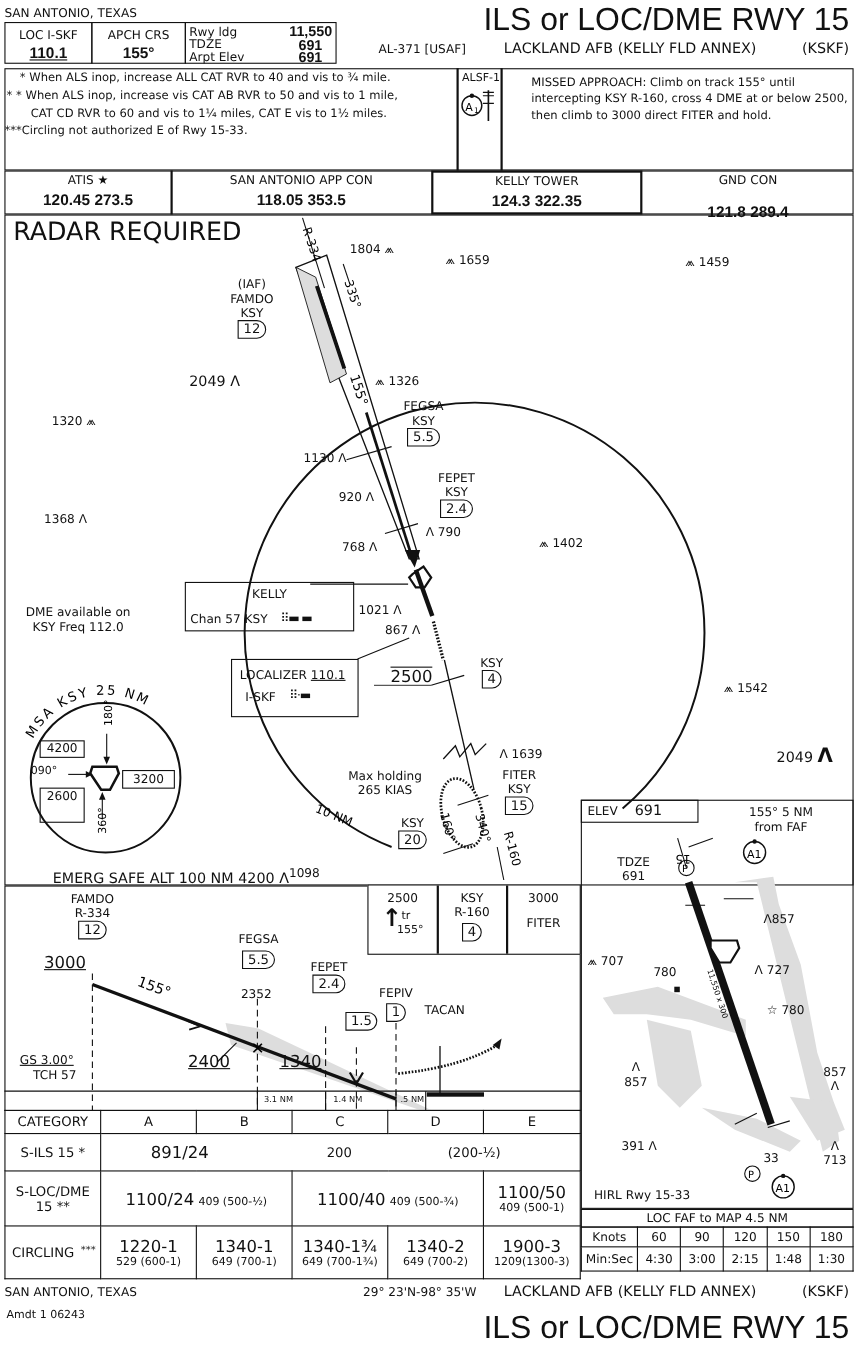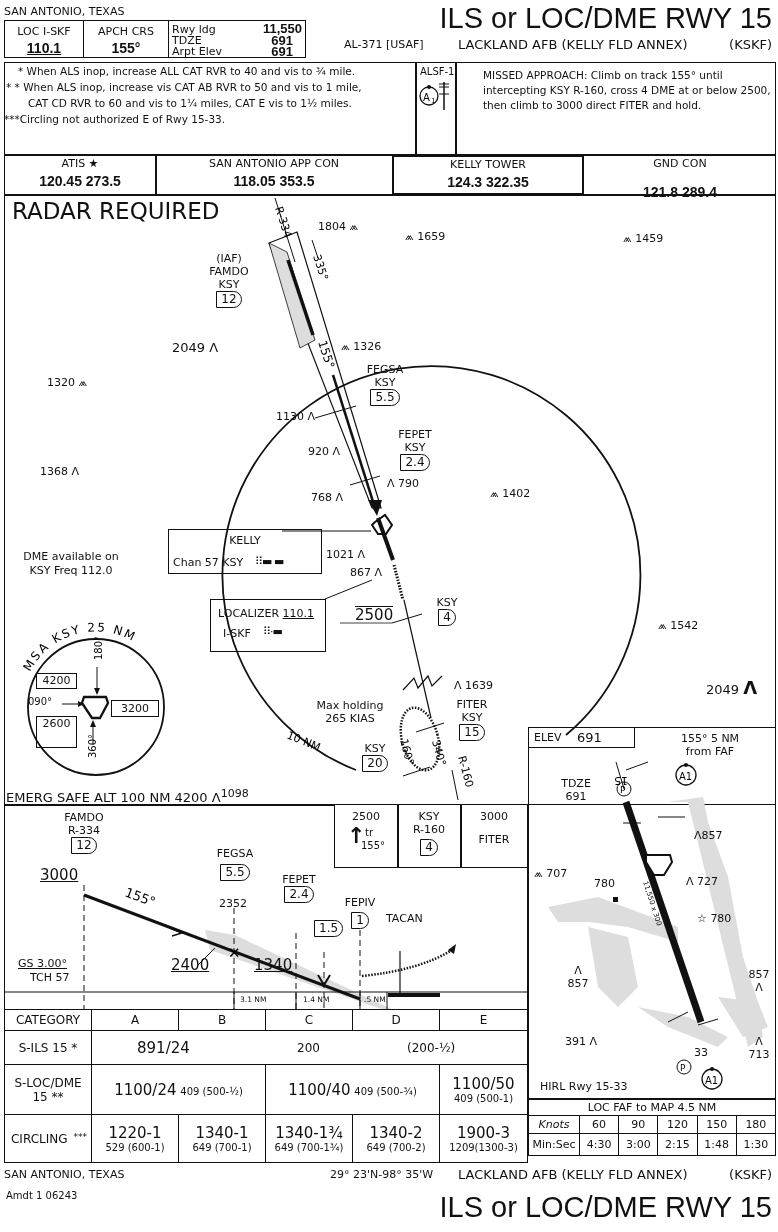--- a/index.html
+++ b/index.html
@@ -220,21 +220,21 @@
 <div class="t sm" style="left:40px;top:466px;"><span>1368</span> <span>Λ</span></div>
 <div class="t sm" style="left:311px;top:492px;"><span>768</span> <span>Λ</span></div>
 <div class="t sm" style="left:387px;top:478px;"><span>Λ</span> <span>790</span></div>
 <div class="t sm" style="left:490px;top:488px;"><span>⩕</span>  <span>1402</span></div>
 <div class="t sm" style="left:326px;top:549px;"><span>1021</span> <span>Λ</span></div>
 <div class="t sm" style="left:350px;top:567px;"><span>867</span> <span>Λ</span></div>
 <div class="t sm" style="left:658px;top:620px;"><span>⩕</span> <span>1542</span></div>
 <div class="t sm" style="left:454px;top:680px;"><span>Λ</span> <span>1639</span></div>
 <div class="t md" style="left:706px;top:679px;"><span>2049</span> <span style="font-size:18px;font-weight:bold;">Λ</span></div>
 
-<div class="t md" style="left:6px;top:788px;"><span>EMERG SAFE ALT 100 NM 4200</span> <span>Λ</span><sup class="sm">1098</sup></div>
+<div class="t md" style="left:6px;top:788px;padding-left:42px;"><span>EMERG SAFE ALT 100 NM 4200</span> <span>Λ</span><sup class="sm">1098</sup></div>
 
 <div class="box" style="left:4px;top:805px;width:524px;height:205px;"></div>
 <svg class="abs" style="left:0;top:800px;" width="530" height="210">
   <polygon points="205,130 235,135 400,213 393,213 210,150" fill="#ddd"></polygon>
   <line x1="84" y1="95" x2="360" y2="199" stroke="#111" stroke-width="3"></line>
   <polyline points="170,128 182,133 172,136" fill="none" stroke="#111" stroke-width="1.5"></polyline>
   <line x1="84" y1="85" x2="84" y2="212" stroke="#111" stroke-dasharray="6 4"></line>
   <line x1="234" y1="108" x2="234" y2="212" stroke="#111" stroke-dasharray="6 4"></line>
   <line x1="296" y1="133" x2="296" y2="212" stroke="#111" stroke-dasharray="6 4"></line>
   <line x1="324" y1="152" x2="324" y2="212" stroke="#111" stroke-dasharray="6 4"></line>
@@ -421,21 +421,21 @@
 <div class="abs c sm" style="left:746px;top:1035px;width:26px;line-height:13px;">
     <div>Λ</div>
     <div>713</div>
   </div>
 <div class="t sm" style="left:540px;top:1081px;">HIRL Rwy 15-33</div>
 
 <div class="box c sm" style="left:528px;top:1099px;width:248px;height:17px;line-height:15px;">LOC FAF to MAP 4.5 NM</div>
 <table class="spd" style="left:528px;top:1115px;width:248px;">
   <tbody>
       <tr style="height:18px;">
-    <td style="width:50px;font-style:italic;">Knots</td>
+    <td style="width:50px;">Knots</td>
     <td>60</td>
     <td>90</td>
     <td>120</td>
     <td>150</td>
     <td>180</td>
   </tr>
   <tr style="height:22px;">
     <td>Min:Sec</td>
     <td>4:30</td>
     <td>3:00</td>

